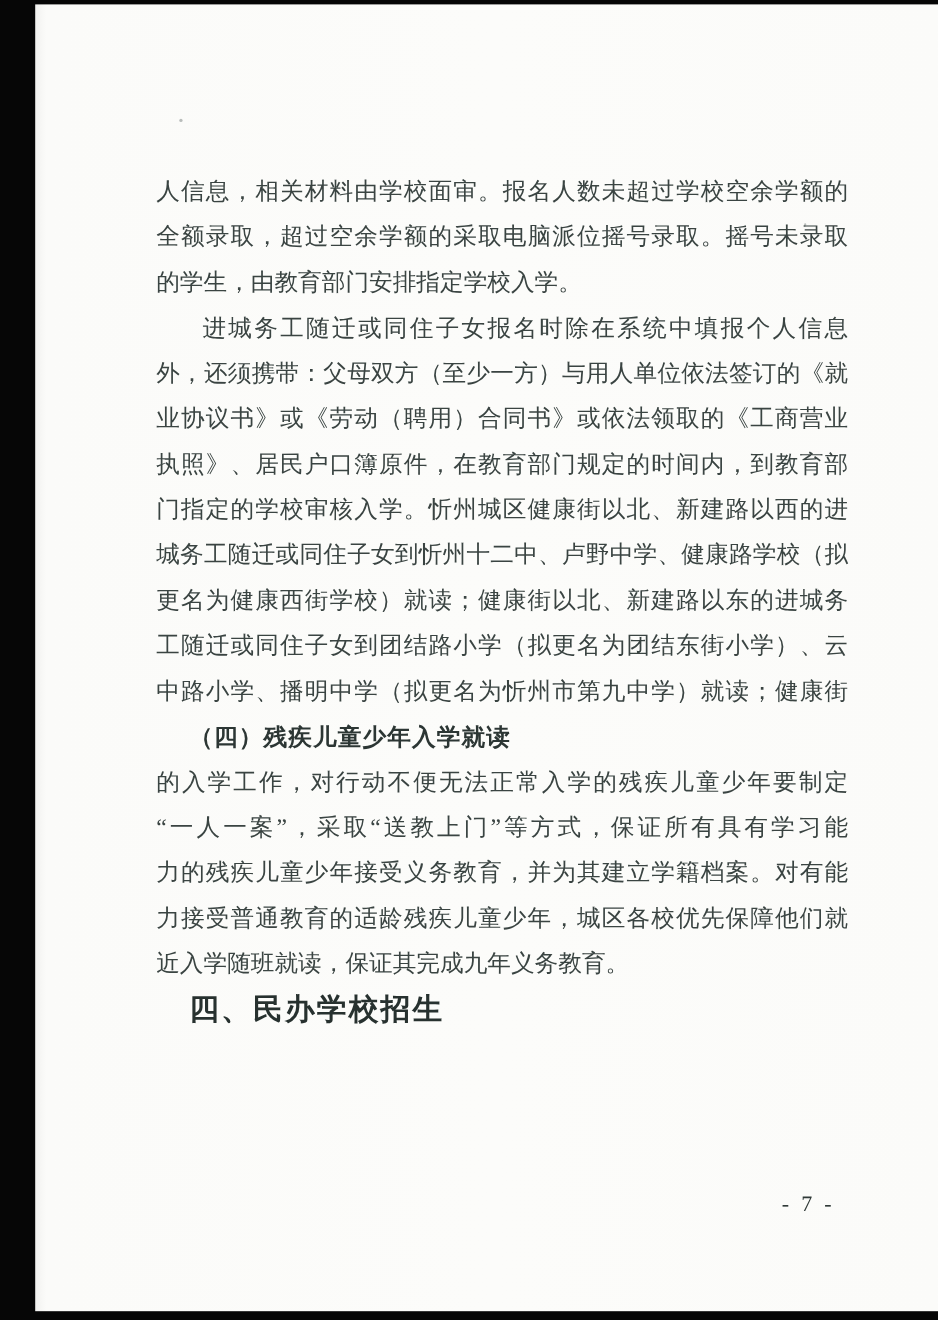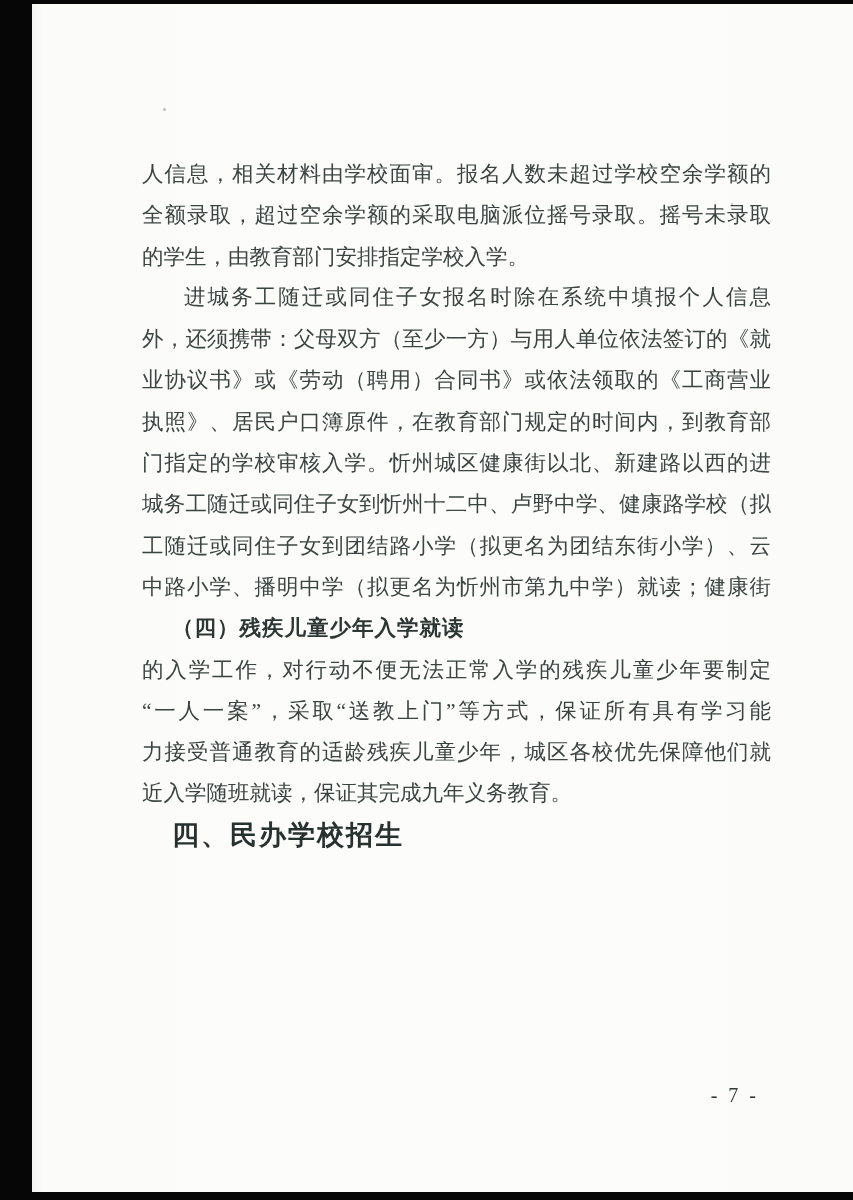--- a/index.html
+++ b/index.html
@@ -30,21 +30,21 @@
     color: #3a4442;
     text-align: justify;
     text-justify: inter-character;
   }
   .ln {
     height: 41.3px;
     overflow: visible;
   }
   .j  { text-align: justify; text-align-last: justify; }
   .s  { text-align: center; text-align-last: left; }
-  .ind  { text-indent: 42px; font-family: Liberation Mono, monospace; }
+  .ind  { text-indent: 42px; }
   .indh { text-indent: 30px; }
   .hk {
     font-weight: bold;
     color: #2c3634;
     letter-spacing: 1px;
   }
   .hh {
     font-family: "Liberation Sans", "DejaVu Sans", sans-serif;
     font-weight: bold;
     font-size: 27px;
@@ -79,25 +79,27 @@
     <div class="content">
       <div class="ln j">人信息，相关材料由学校面审。报名人数未超过学校空余学额的</div>
       <div class="ln j">全额录取，超过空余学额的采取电脑派位摇号录取。摇号未录取</div>
       <div class="ln s">的学生，由教育部门安排指定学校入学。</div>
       <div class="ln j ind">进城务工随迁或同住子女报名时除在系统中填报个人信息</div>
       <div class="ln j">外，还须携带：父母双方（至少一方）与用人单位依法签订的《就</div>
       <div class="ln j">业协议书》或《劳动（聘用）合同书》或依法领取的《工商营业</div>
       <div class="ln j">执照》、居民户口簿原件，在教育部门规定的时间内，到教育部</div>
       <div class="ln j">门指定的学校审核入学。忻州城区健康街以北、新建路以西的进</div>
       <div class="ln j">城务工随迁或同住子女到忻州十二中、卢野中学、健康路学校（拟</div>
+      <div class="ln j">更名为健康西街学校）就读；健康街以北、新建路以东的进城务</div>
       <div class="ln j">工随迁或同住子女到团结路小学（拟更名为团结东街小学）、云</div>
       <div class="ln j">中路小学、播明中学（拟更名为忻州市第九中学）就读；健康街</div>
       <div class="ln s indh hk">（四）残疾儿童少年入学就读</div>
       <div class="ln j">的入学工作，对行动不便无法正常入学的残疾儿童少年要制定</div>
       <div class="ln j">“一人一案”，采取“送教上门”等方式，保证所有具有学习能</div>
+      <div class="ln j">力的残疾儿童少年接受义务教育，并为其建立学籍档案。对有能</div>
       <div class="ln j">力接受普通教育的适龄残疾儿童少年，城区各校优先保障他们就</div>
       <div class="ln s">近入学随班就读，保证其完成九年义务教育。</div>
       <div class="ln s indh hh">四、民办学校招生</div>
     </div>
 
     <div class="page-number">- 7 -</div>
 
   </div>
 </div>
 

